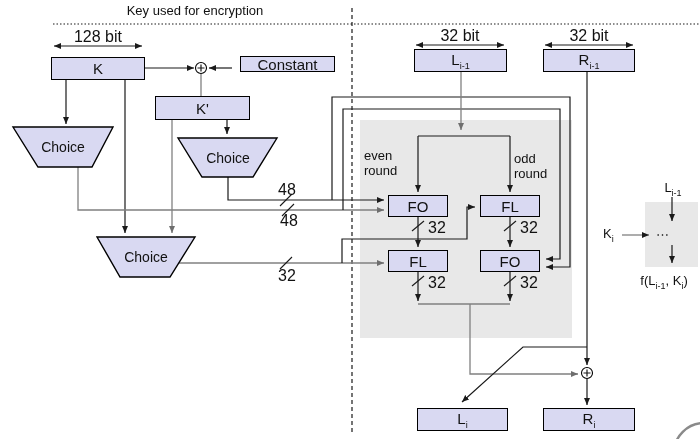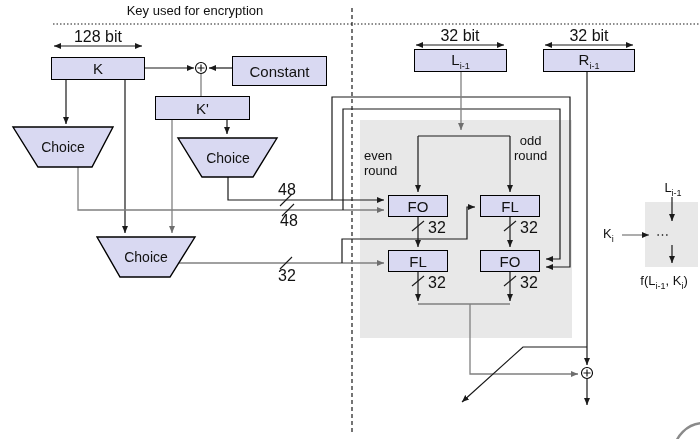--- a/index.html
+++ b/index.html
@@ -116,21 +116,21 @@
 
   <div class="lbl t13 center" style="left:55px;top:3px;width:280px;">Key used for encryption</div>
 
   <div class="lbl t12 center" style="left:53px;top:28px;width:90px;">128 bit</div>
   <div class="lbl t12 center" style="left:415px;top:27px;width:90px;">32 bit</div>
   <div class="lbl t12 center" style="left:544px;top:27px;width:90px;">32 bit</div>
 
   <div class="box" style="left:51px;top:57px;width:94px;height:23px;">
     <span>K</span>
   </div>
-  <div class="box" style="left:232px;top:56px;width:95px;height:30px;">
+  <div class="box" style="left:240px;top:56px;width:95px;height:16px;">
     <span>Constant</span>
   </div>
   <div class="box" style="left:155px;top:96px;width:95px;height:24px;">
     <span>K'</span>
   </div>
 
   <div class="lbl t14 center" style="left:28px;top:139px;width:70px;">Choice</div>
   <div class="lbl t14 center" style="left:193px;top:150px;width:70px;">Choice</div>
   <div class="lbl t14 center" style="left:111px;top:249px;width:70px;">Choice</div>
 
@@ -142,21 +142,21 @@
     <span class="t"><span>L</span><sub>i-1</sub></span>
   </div>
   <div class="box" style="left:543px;top:49px;width:92px;height:23px;">
     <span class="t"><span>R</span><sub>i-1</sub></span>
   </div>
 
   <div class="lbl t13 twoline" style="left:364px;top:148px;">
     <span>even</span>
       <span>round</span>
   </div>
-  <div class="lbl t13 twoline" style="left:514px;top:133px;text-align:center;">
+  <div class="lbl t13 twoline" style="left:514px;top:151px;">
     <span>odd</span>
       <span>round</span>
   </div>
 
   <div class="box" style="left:388px;top:195px;width:60px;height:22px;">
     <span>FO</span>
   </div>
   <div class="box" style="left:480px;top:195px;width:60px;height:22px;">
     <span>FL</span>
   </div>
@@ -165,20 +165,26 @@
   </div>
   <div class="box" style="left:480px;top:250px;width:60px;height:22px;">
     <span>FO</span>
   </div>
 
   <div class="lbl t12" style="left:428px;top:219px;">32</div>
   <div class="lbl t12" style="left:520px;top:219px;">32</div>
   <div class="lbl t12" style="left:428px;top:274px;">32</div>
   <div class="lbl t12" style="left:520px;top:274px;">32</div>
 
+  <div class="box" style="left:417px;top:408px;width:91px;height:23px;">
+    <span class="t"><span>L</span><sub>i</sub></span>
+  </div>
+  <div class="box" style="left:543px;top:408px;width:92px;height:23px;">
+    <span class="t"><span>R</span><sub>i</sub></span>
+  </div>
 
   <div class="lbl t13 center minitxt" style="left:650px;top:180px;width:46px;">
     <span>L</span><sub>i-1</sub>
   </div>
   <div class="lbl t13 minitxt" style="left:603px;top:226px;">
     <span>K</span><sub>i</sub>
   </div>
   <div class="lbl t13" style="left:656px;top:227px;letter-spacing:1px;">⋯</div>
   <div class="lbl t13 center minitxt" style="left:626px;top:273px;width:76px;">
     <span>f(L</span><sub>i-1</sub><span>, K</span><sub>i</sub><span>)</span>

